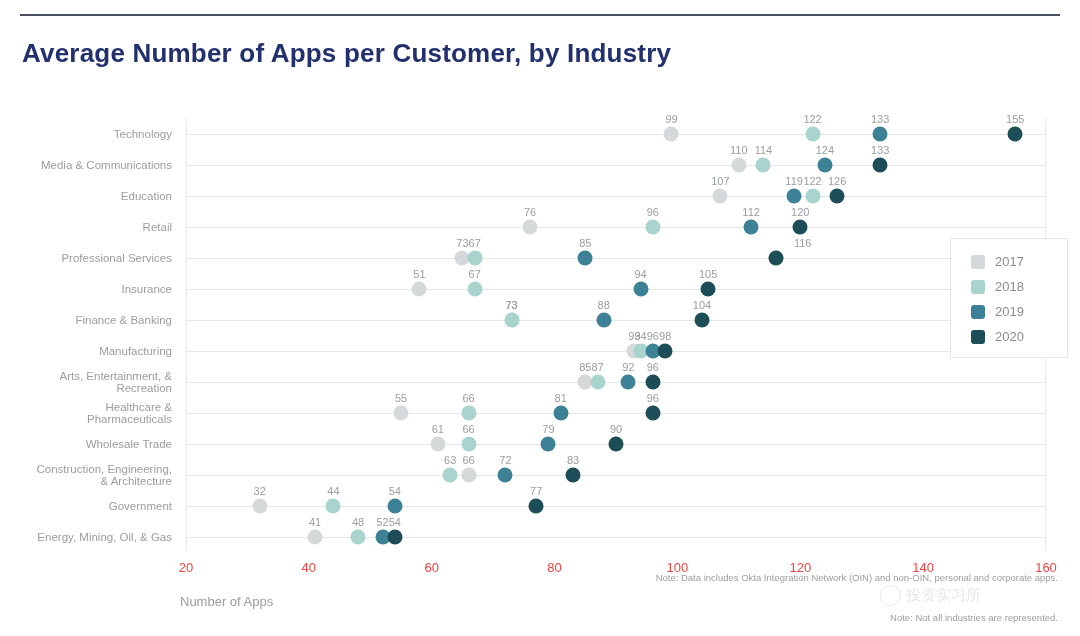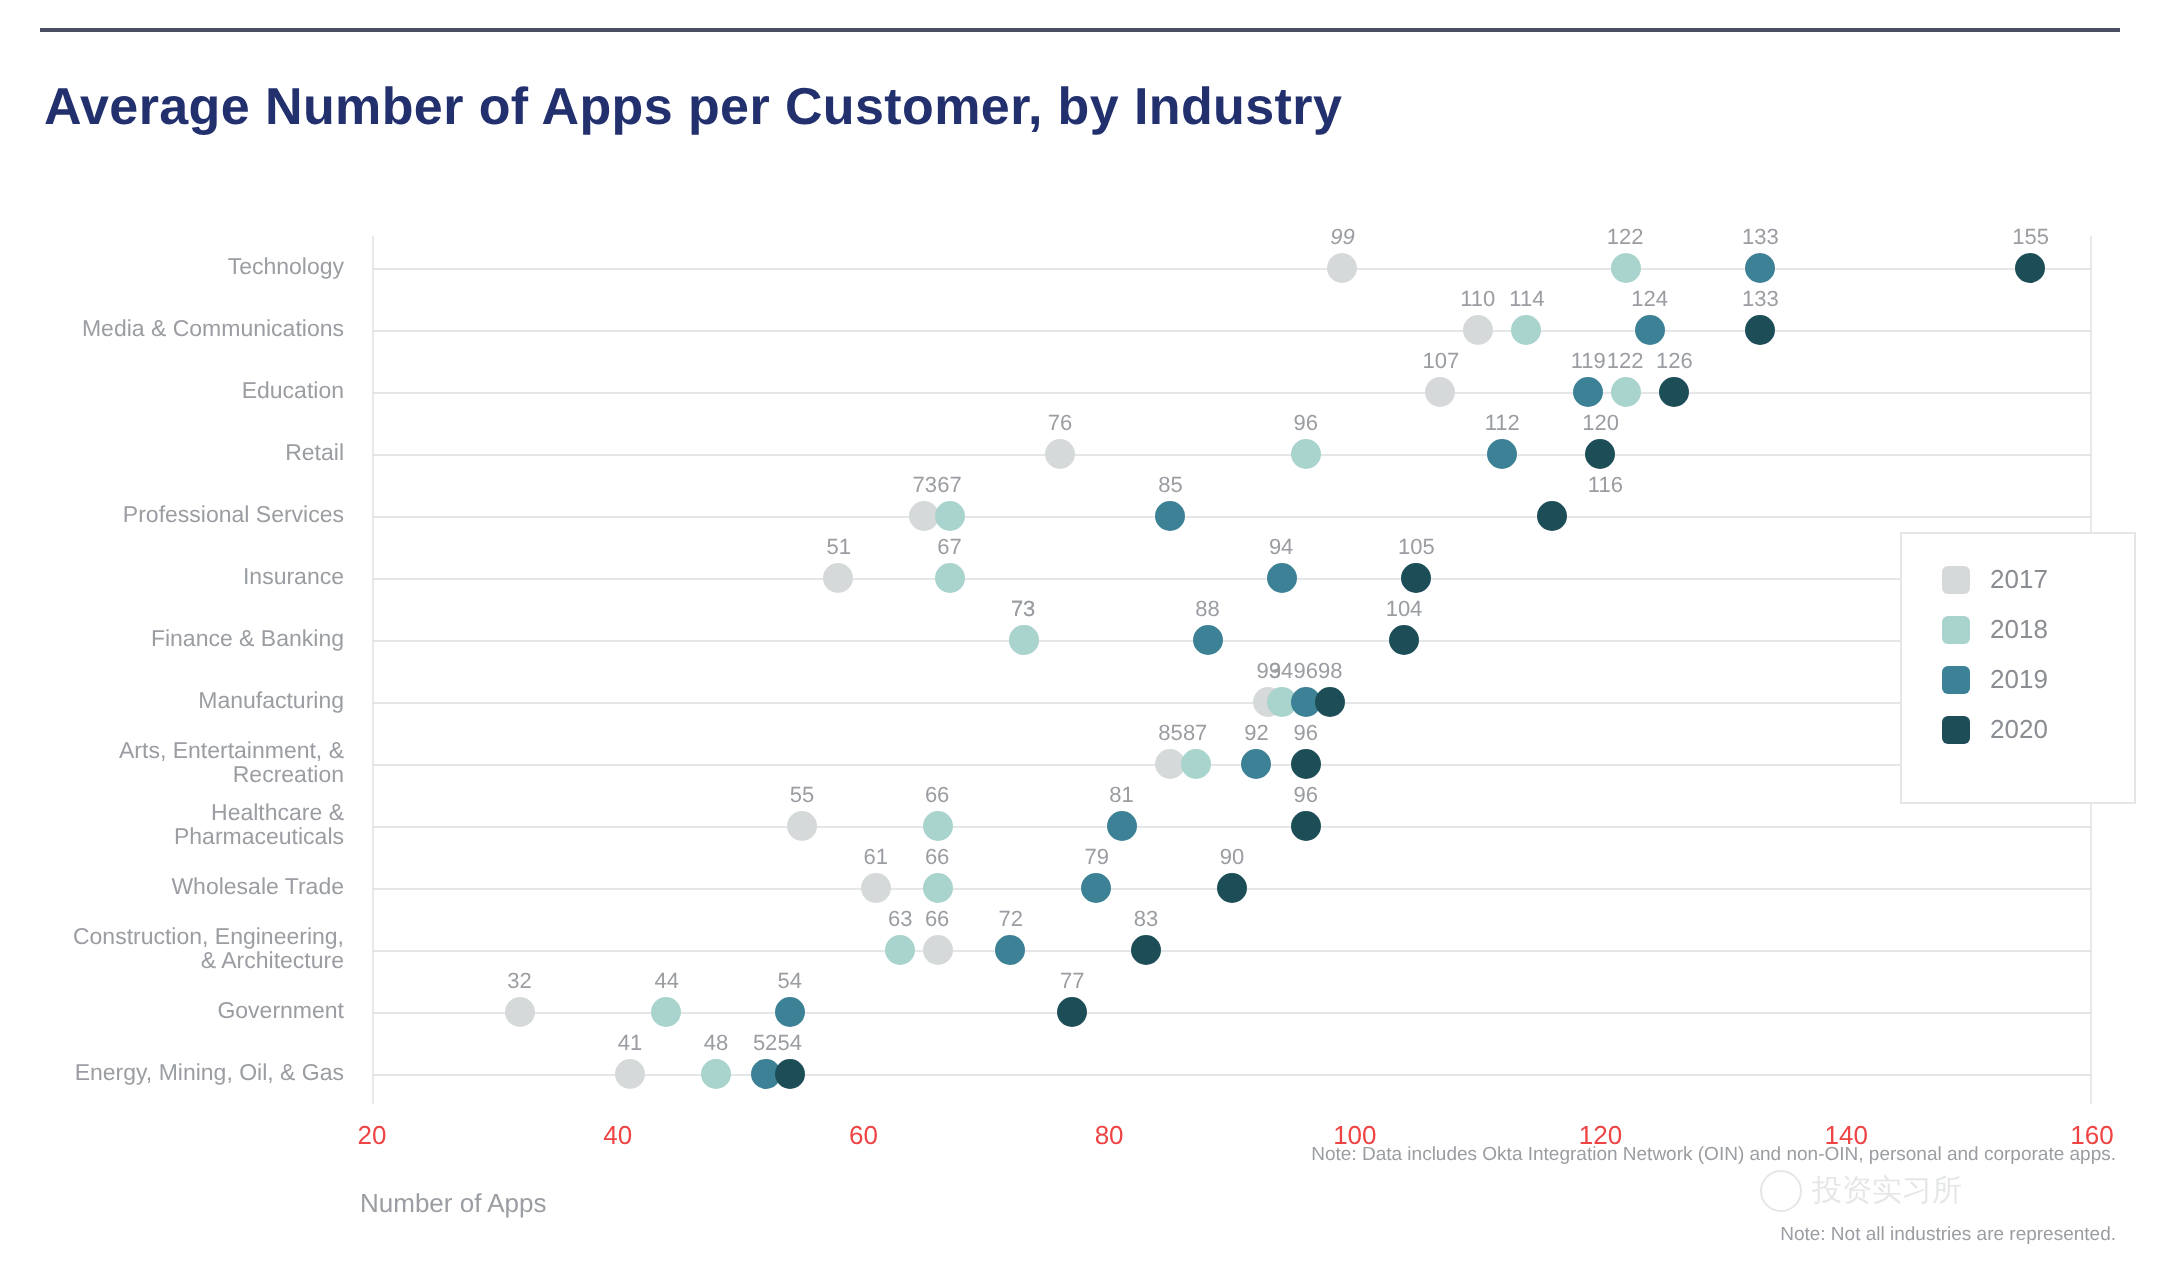--- a/index.html
+++ b/index.html
@@ -29,24 +29,23 @@
   }
   .dot{
     position:absolute;border-radius:50%;width:15px;height:15px;
     transform:translate(-50%,-50%);
   }
   .dot-label{
     position:absolute;font-size:11px;color:#9a9da1;
     transform:translate(-50%,-100%);white-space:nowrap;
   }
   #legend{
-    position:absolute;left:950px;top:238px;width:118px;height:136px;
+    position:absolute;left:950px;top:238px;width:118px;height:120px;
     background:#ffffff;border:1px solid #e4e6e7;box-sizing:border-box;
     padding:10px 0 0 20px;
-    margin-top:28px;
   }
   .legend-item{display:flex;align-items:center;height:25px;}
   .legend-swatch{width:14px;height:14px;border-radius:3px;margin-right:10px;}
   .legend-text{font-size:13px;color:#8a8d91;}
   .xtick{
     position:absolute;top:560px;font-size:13px;color:#ef4444;
     transform:translateX(-50%);
   }
   #xaxis-label{position:absolute;left:180px;top:594px;font-size:13px;color:#9a9da1;}
   .note{position:absolute;right:22px;font-size:9.5px;color:#9a9da1;}

